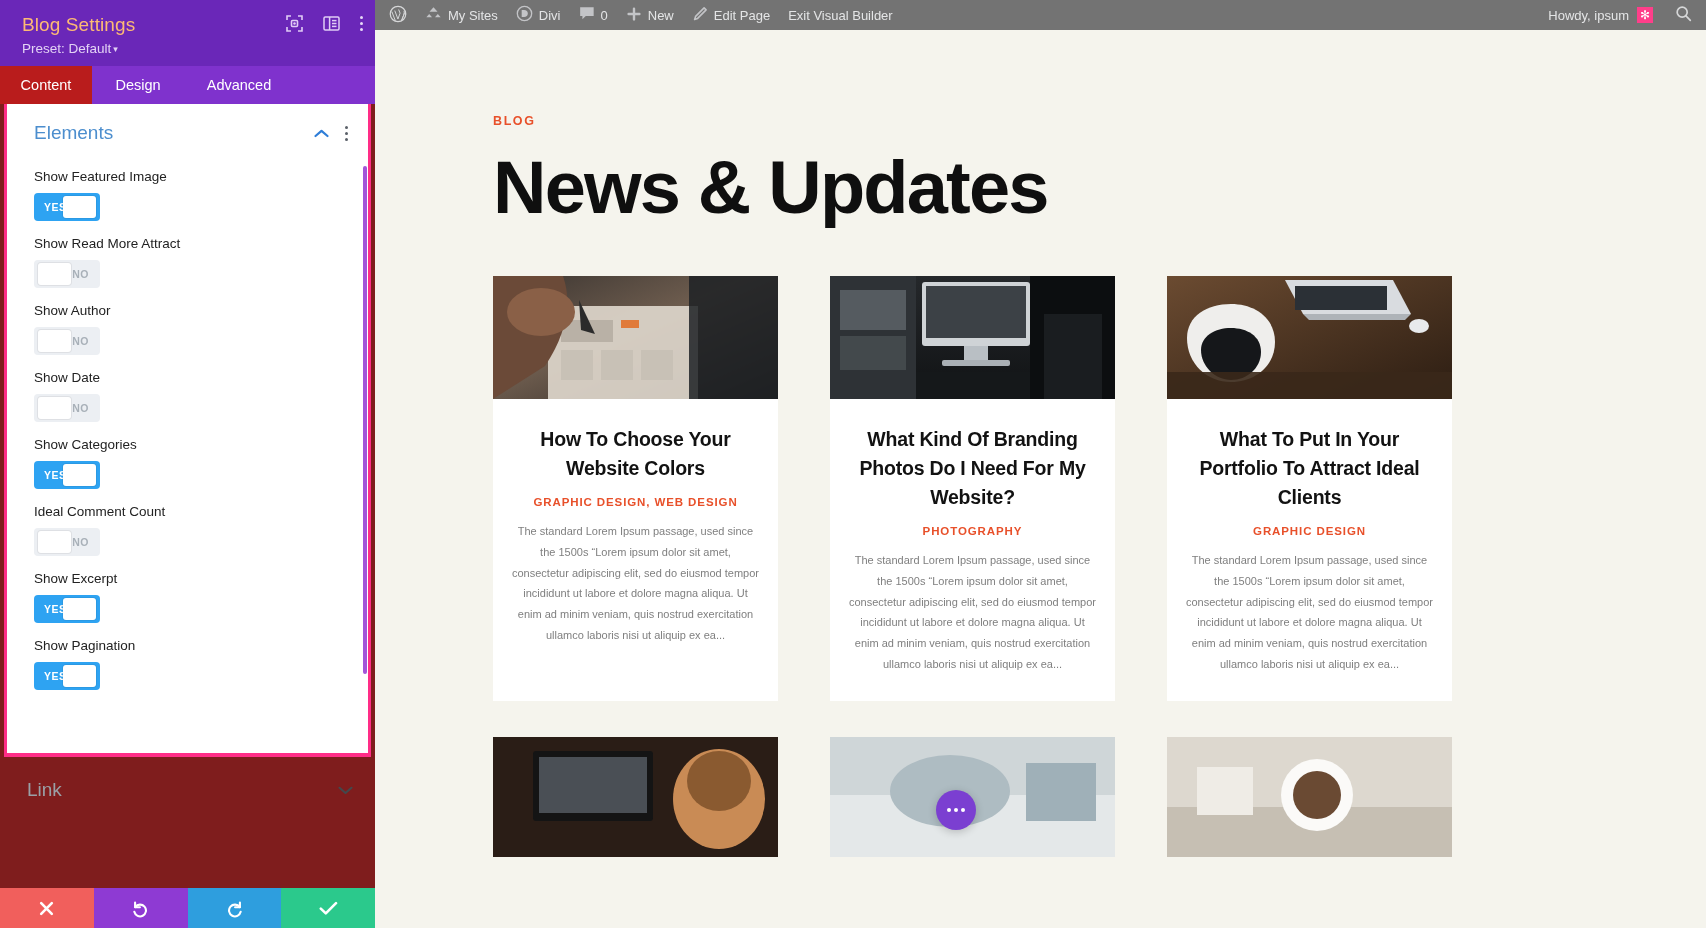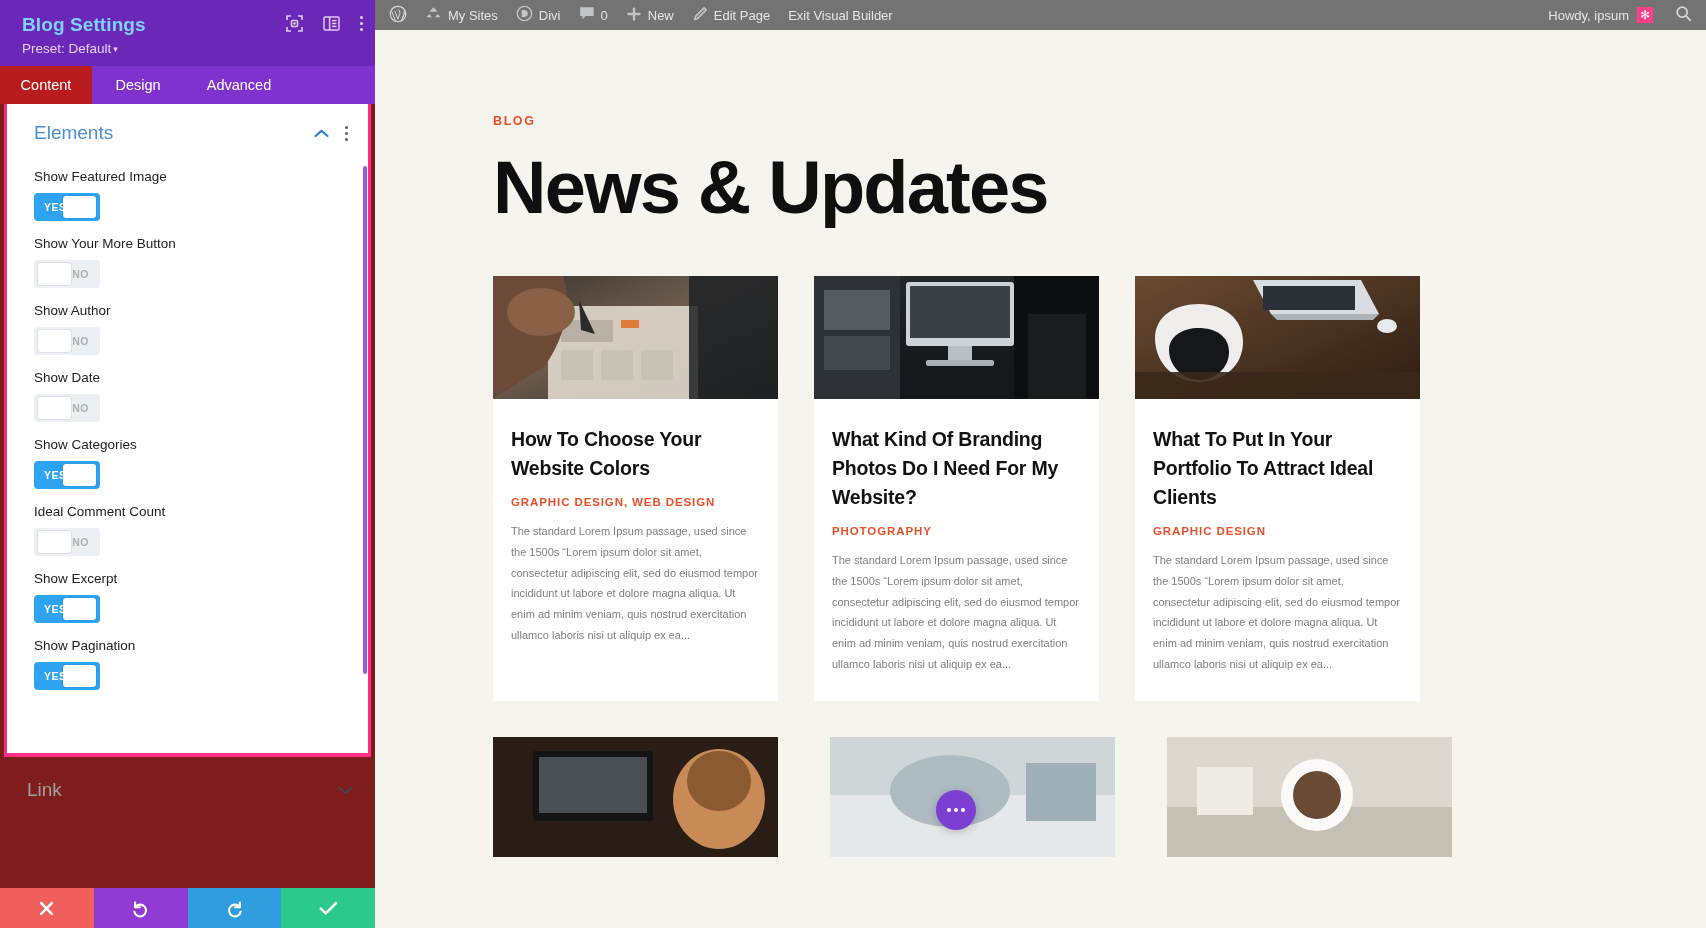--- a/index.html
+++ b/index.html
@@ -19,21 +19,21 @@
     display: flex; flex-direction: column;
     z-index: 40;
   }
   .panel-header {
     background: #6a27b8;
     padding: 13px 18px 10px 22px;
     position: relative;
     height: 66px;
   }
   .panel-title {
-    color: #7dd3fc; font-size: 19px; font-weight: bold;
+    color: #fdba74; font-size: 19px; font-weight: normal;
     letter-spacing: .1px; line-height: 24px;
   }
   .panel-preset {
     color: #e3d2f5; font-size: 13.5px; margin-top: 3px;
     line-height: 17px;
   }
   .panel-preset .caret { font-size: 9px; margin-left: 2px; position: relative; top:-1px;}
   .header-icons {
     position: absolute; right: 12px; top: 15px;
     display: flex; align-items: center; gap: 20px;
@@ -151,21 +151,21 @@
   .page-inner { padding: 84px 0 0 118px; }
   .eyebrow {
     color:#e8502a; font-size:12.5px; font-weight:bold;
     letter-spacing:1.6px;
   }
   .page-title {
     font-size: 74px; font-weight: bold; color:#0f0f0f;
     letter-spacing:-1.8px; margin-top: 20px; line-height: 80px;
   }
 
-  .cards { display:flex; gap: 36px; margin-top: 48px; }
+  .cards { display:flex; gap: 52px; margin-top: 48px; text-align: center; }
   .card { width: 285px; background: #fff; }
   .card-img { width:285px; height:123px; position:relative; overflow:hidden; }
   .card-body { padding: 26px 18px 26px 18px; }
   .card-title {
     font-size: 19.5px; font-weight:bold; color:#121212;
     line-height: 29px; letter-spacing:-.2px;
   }
   .card-cat {
     color:#e8502a; font-size:11.5px; font-weight:bold;
     letter-spacing:.9px; margin-top: 13px;
@@ -254,21 +254,21 @@
 
         <div class="field">
           <div class="field-label">Show Featured Image</div>
           <div class="toggle on">
             <span class="tlabel">YES</span>
             <span class="knob"></span>
           </div>
         </div>
 
         <div class="field">
-          <div class="field-label">Show Your More Button</div>
+          <div class="field-label">Show Read More Attract</div>
           <div class="toggle off">
             <span class="tlabel">NO</span>
             <span class="knob"></span>
           </div>
         </div>
 
         <div class="field">
           <div class="field-label">Show Author</div>
           <div class="toggle off">
             <span class="tlabel">NO</span>

